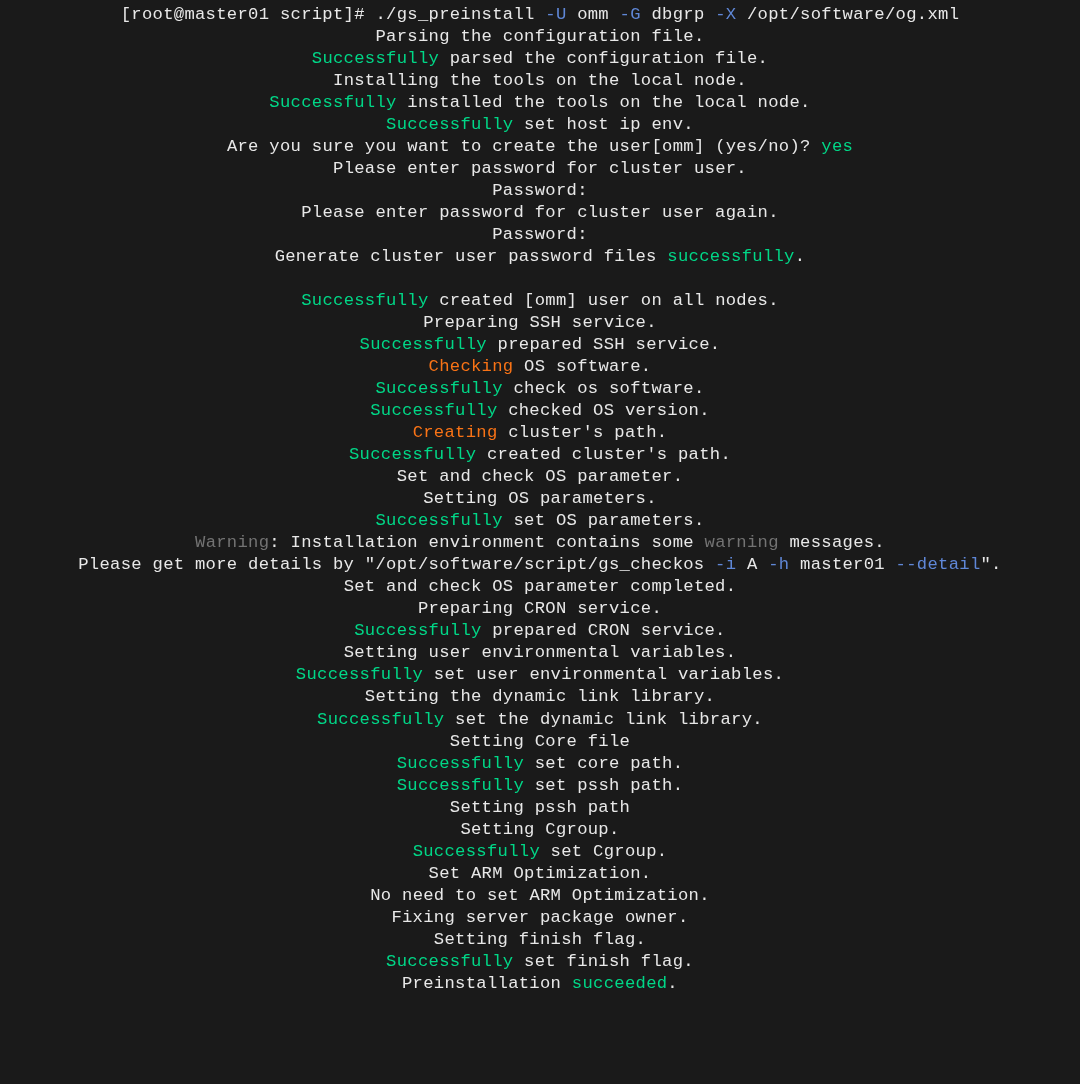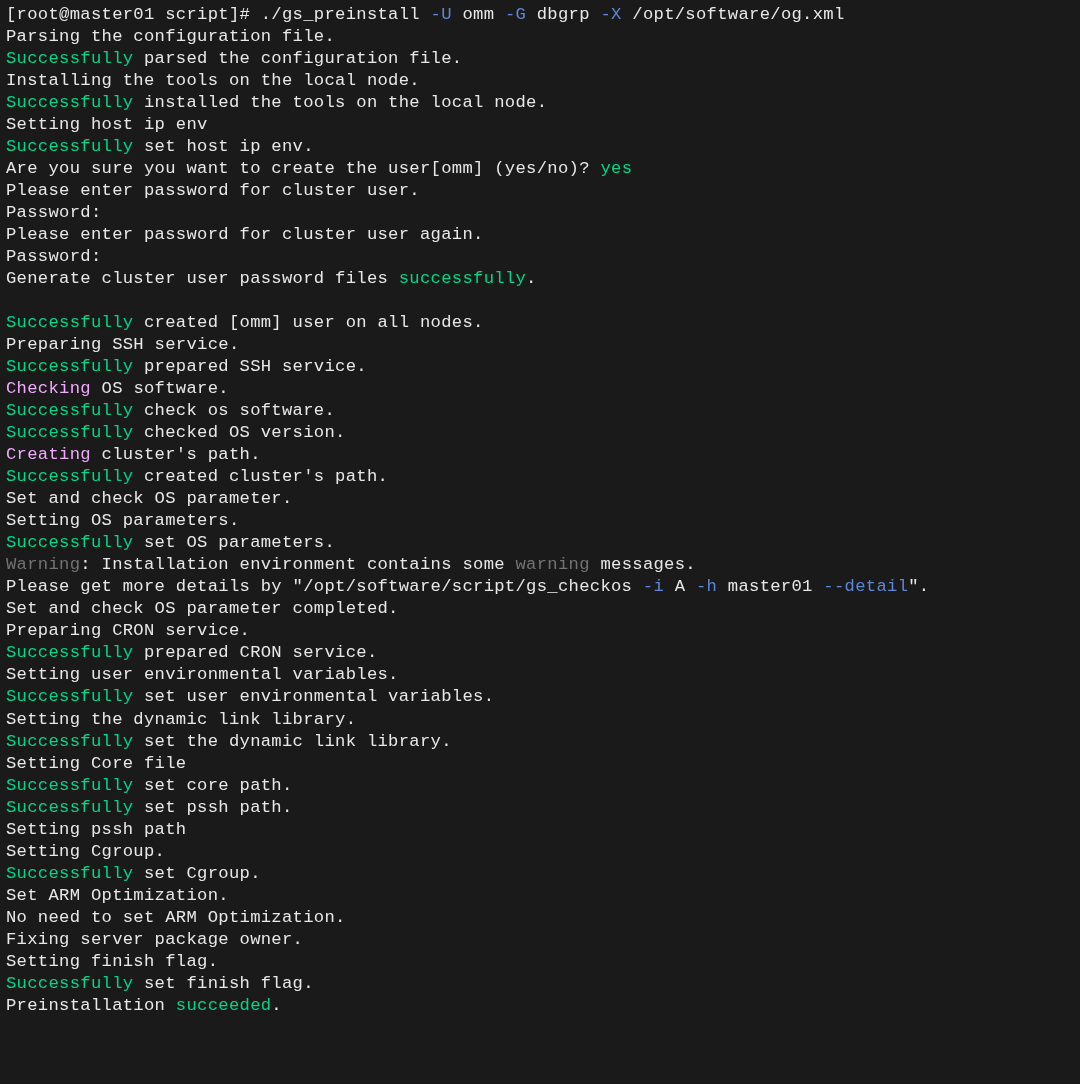--- a/index.html
+++ b/index.html
@@ -14,37 +14,37 @@
       line-height: 1.28;
       color: #e8e8e8;
       padding: 4px 6px;
       letter-spacing: 0.3px;
       width: 1080px;
       height: 1084px;
       overflow: hidden;
     }
     .line {
       white-space: pre;
+      text-align: center;
     }
     .white { color: #e8e8e8; }
     .green { color: #00d787; }
     .yellow { color: #737373; }
     .blue { color: #5f87d7; }
-    .cyan { color: #f0abfc; }
+    .cyan { color: #f97316; }
   </style>
 </head>
 <body>
 
 <div>
 <div class="line"><span class="white">[root@master01 script]# </span><span class="white">./gs_preinstall </span><span class="blue">-U</span><span class="white"> omm </span><span class="blue">-G</span><span class="white"> dbgrp </span><span class="blue">-X</span><span class="white"> /opt/software/og.xml</span></div>
 <div class="line"><span class="white">Parsing the configuration file.</span></div>
 <div class="line"><span class="green">Successfully</span><span class="white"> parsed the configuration file.</span></div>
 <div class="line"><span class="white">Installing the tools on the local node.</span></div>
 <div class="line"><span class="green">Successfully</span><span class="white"> installed the tools on the local node.</span></div>
-<div class="line"><span class="white">Setting host ip env</span></div>
 <div class="line"><span class="green">Successfully</span><span class="white"> set host ip env.</span></div>
 <div class="line"><span class="white">Are you sure you want to create the user[omm] (yes/no)? </span><span class="green">yes</span></div>
 <div class="line"><span class="white">Please enter password for cluster user.</span></div>
 <div class="line"><span class="white">Password:</span></div>
 <div class="line"><span class="white">Please enter password for cluster user again.</span></div>
 <div class="line"><span class="white">Password:</span></div>
 <div class="line"><span class="white">Generate cluster user password files </span><span class="green">successfully</span><span class="white">.</span></div>
 <div class="line">&nbsp;</div>
 <div class="line"><span class="green">Successfully</span><span class="white"> created [omm] user on all nodes.</span></div>
 <div class="line"><span class="white">Preparing SSH service.</span></div>

